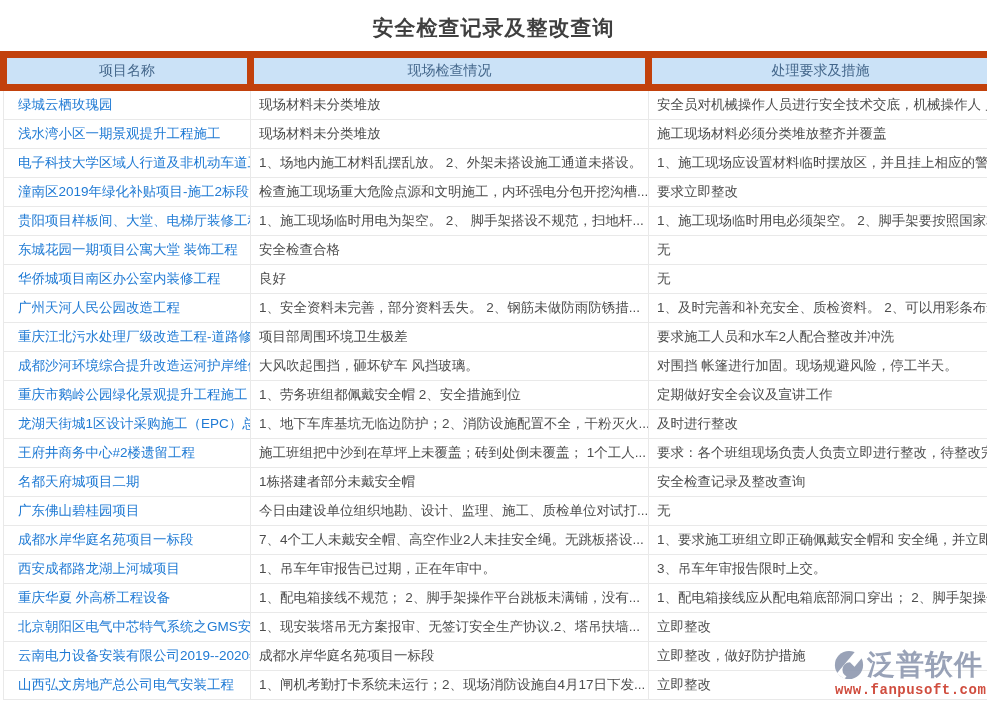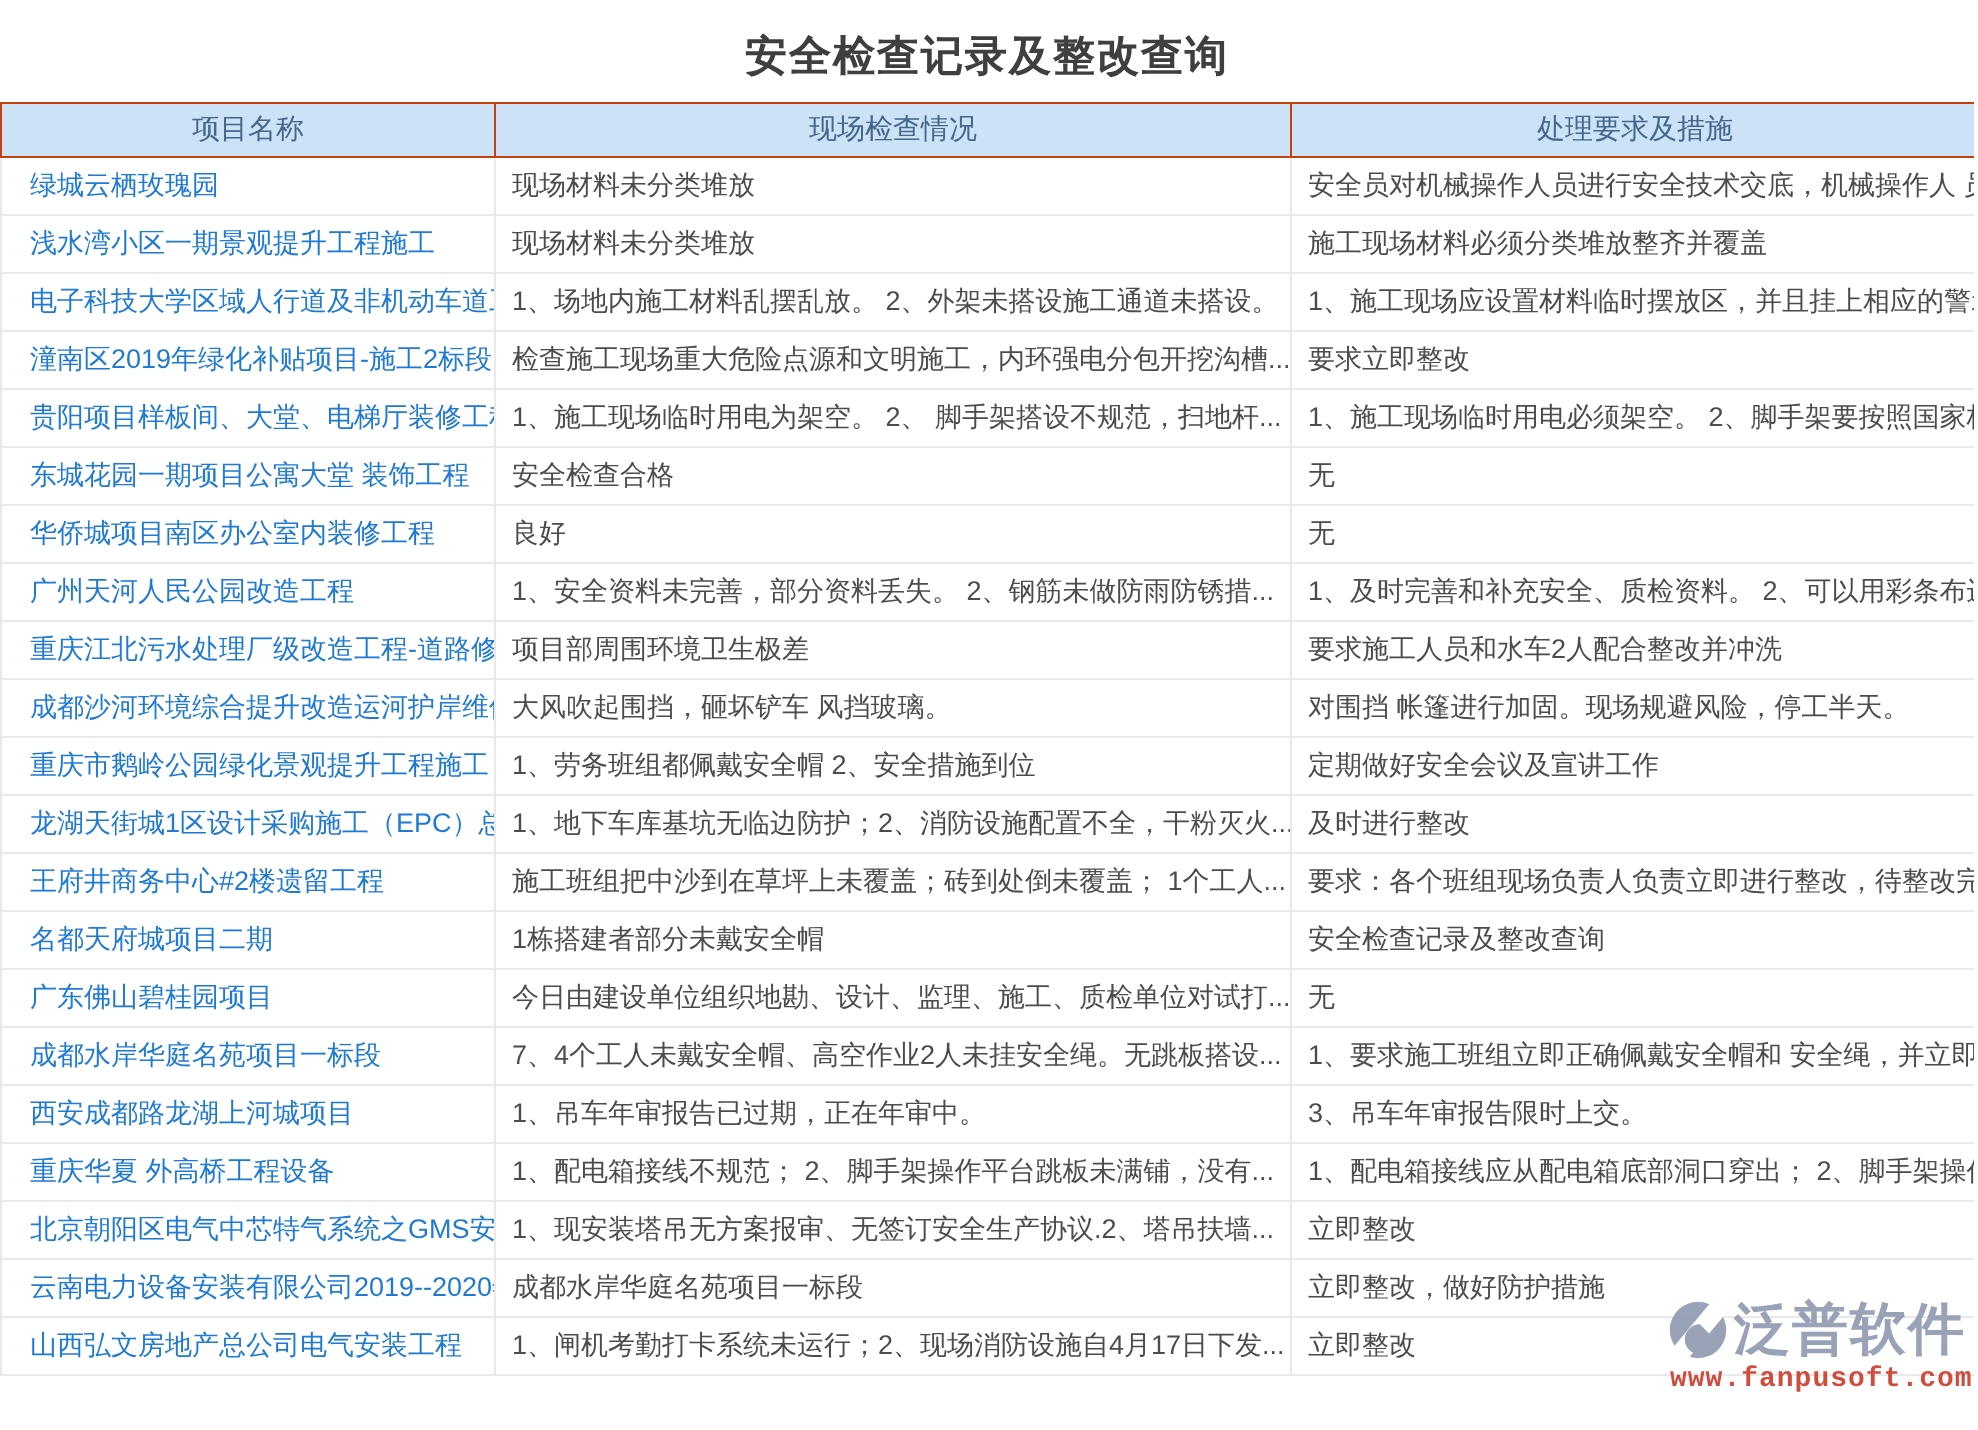--- a/index.html
+++ b/index.html
@@ -10,21 +10,21 @@
   .page{position:relative;width:987px;height:715px;overflow:hidden;background:#fff;}
   .page-title{
     margin:14px 0 9px 0;text-align:center;
     font-size:21px;font-weight:bold;color:#3f3f3f;letter-spacing:1px;
   }
   table.report{
     border-collapse:collapse;table-layout:fixed;width:989px;
   }
   table.report thead th{
     background:#cbe2f7;color:#44678b;font-weight:normal;font-size:14px;
-    height:26px;padding:0 8px;border:1px solid #c2410c;
+    height:26px;padding:0 8px;border:7px solid #c2410c;
     white-space:nowrap;overflow:hidden;text-align:center;
   }
   table.report tbody td{
     height:28px;padding:0 8px;border:1px solid #e9e9e9;
     font-size:13.5px;color:#4c4c4c;vertical-align:middle;
     white-space:nowrap;overflow:hidden;background:#fff;
   }
   table.report tbody td.c1{padding-left:14px;}
   table.report tbody td.c3{padding-right:0;border-right:none;}
   table.report tbody td.c1 a{

